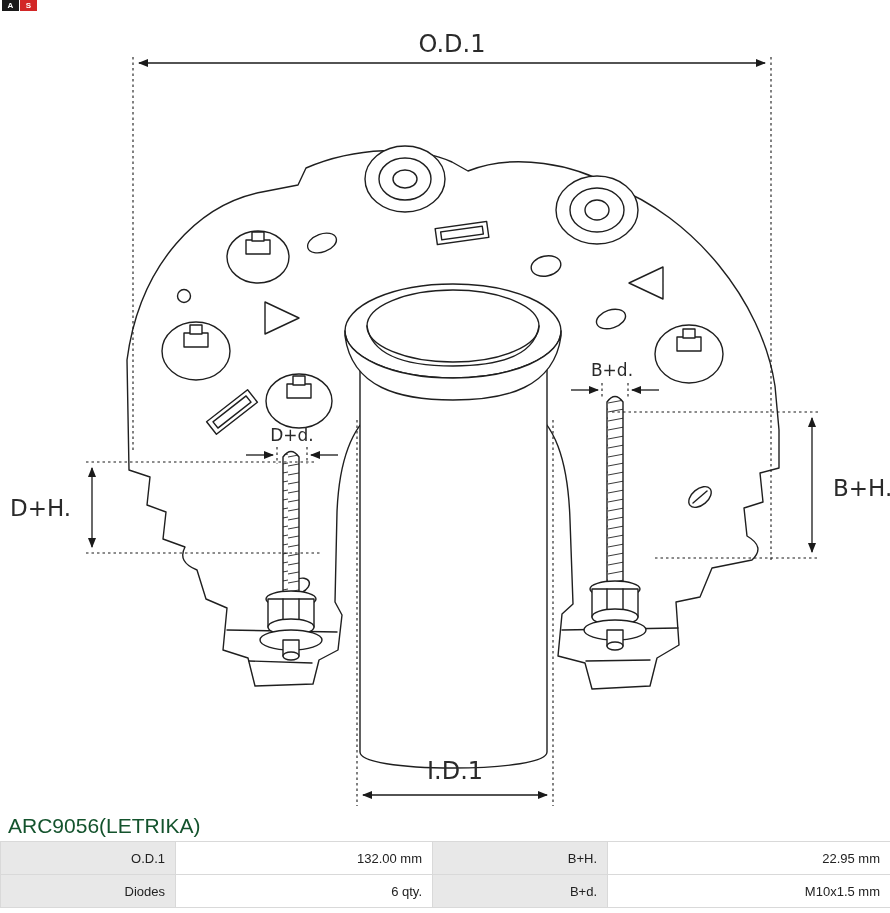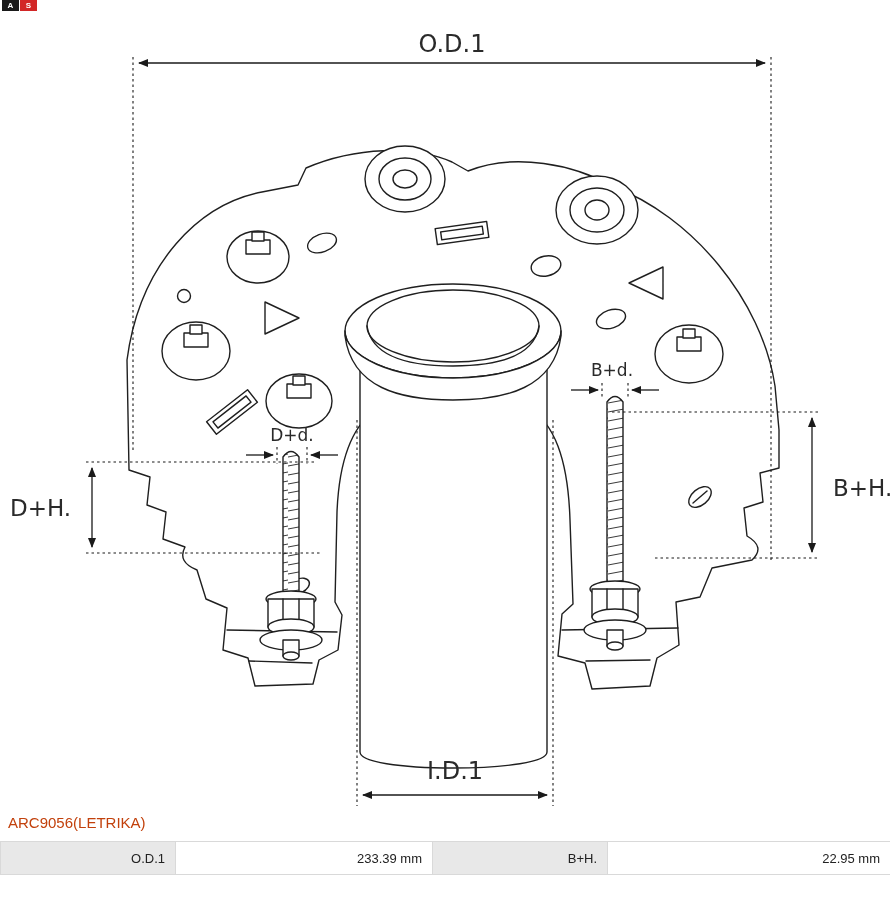--- a/index.html
+++ b/index.html
@@ -7,21 +7,21 @@
     width:890px;height:913px;position:relative;background:#fff;
     font-family:"Liberation Sans",sans-serif;overflow:hidden;color:#222;
   }
   .brand{position:absolute;left:2px;top:0;display:flex;gap:1px;height:11px;}
   .brand span{display:inline-block;width:17px;height:11px;font:bold 8px/11px "Liberation Sans",sans-serif;
     color:#fff;text-align:center;}
   .brand .b-a{background:#1a1a1a;}
   .brand .b-s{background:#d22727;}
   .drawing{position:absolute;left:0;top:0;}
   .dim-label{font-family:"DejaVu Sans","Liberation Sans",sans-serif;fill:#2a2a2a;}
-  .part-number{position:absolute;left:8px;top:814px;font-size:15px;color:#c2410c;cursor:pointer;}
+  .part-number{position:absolute;left:8px;top:814px;font-size:21px;color:#14532d;cursor:pointer;}
   table.spec{position:absolute;left:0;top:841px;width:890px;border-collapse:collapse;table-layout:fixed;
     font-size:13px;color:#222;}
   table.spec td{border:1px solid #d9d9d9;height:32px;padding:0 10px 0 4px;text-align:right;
     white-space:nowrap;overflow:hidden;}
   table.spec td.lbl{background:#e8e8e8;}
 </style>
 </head>
 <body>
 
 <div class="brand">
@@ -217,18 +217,24 @@
 <table class="spec">
   <colgroup>
     <col style="width:175px">
       <col style="width:257px">
       <col style="width:175px">
       <col style="width:283px">
   </colgroup>
   <tbody>
     <tr>
       <td class="lbl">O.D.1</td>
-      <td>233.39 mm</td>
+      <td>132.00 mm</td>
       <td class="lbl">B+H.</td>
       <td>22.95 mm</td>
     </tr>
+    <tr>
+      <td class="lbl">Diodes</td>
+      <td>6 qty.</td>
+      <td class="lbl">B+d.</td>
+      <td>M10x1.5 mm</td>
+    </tr>
   </tbody>
 </table>
 
 </body></html>

